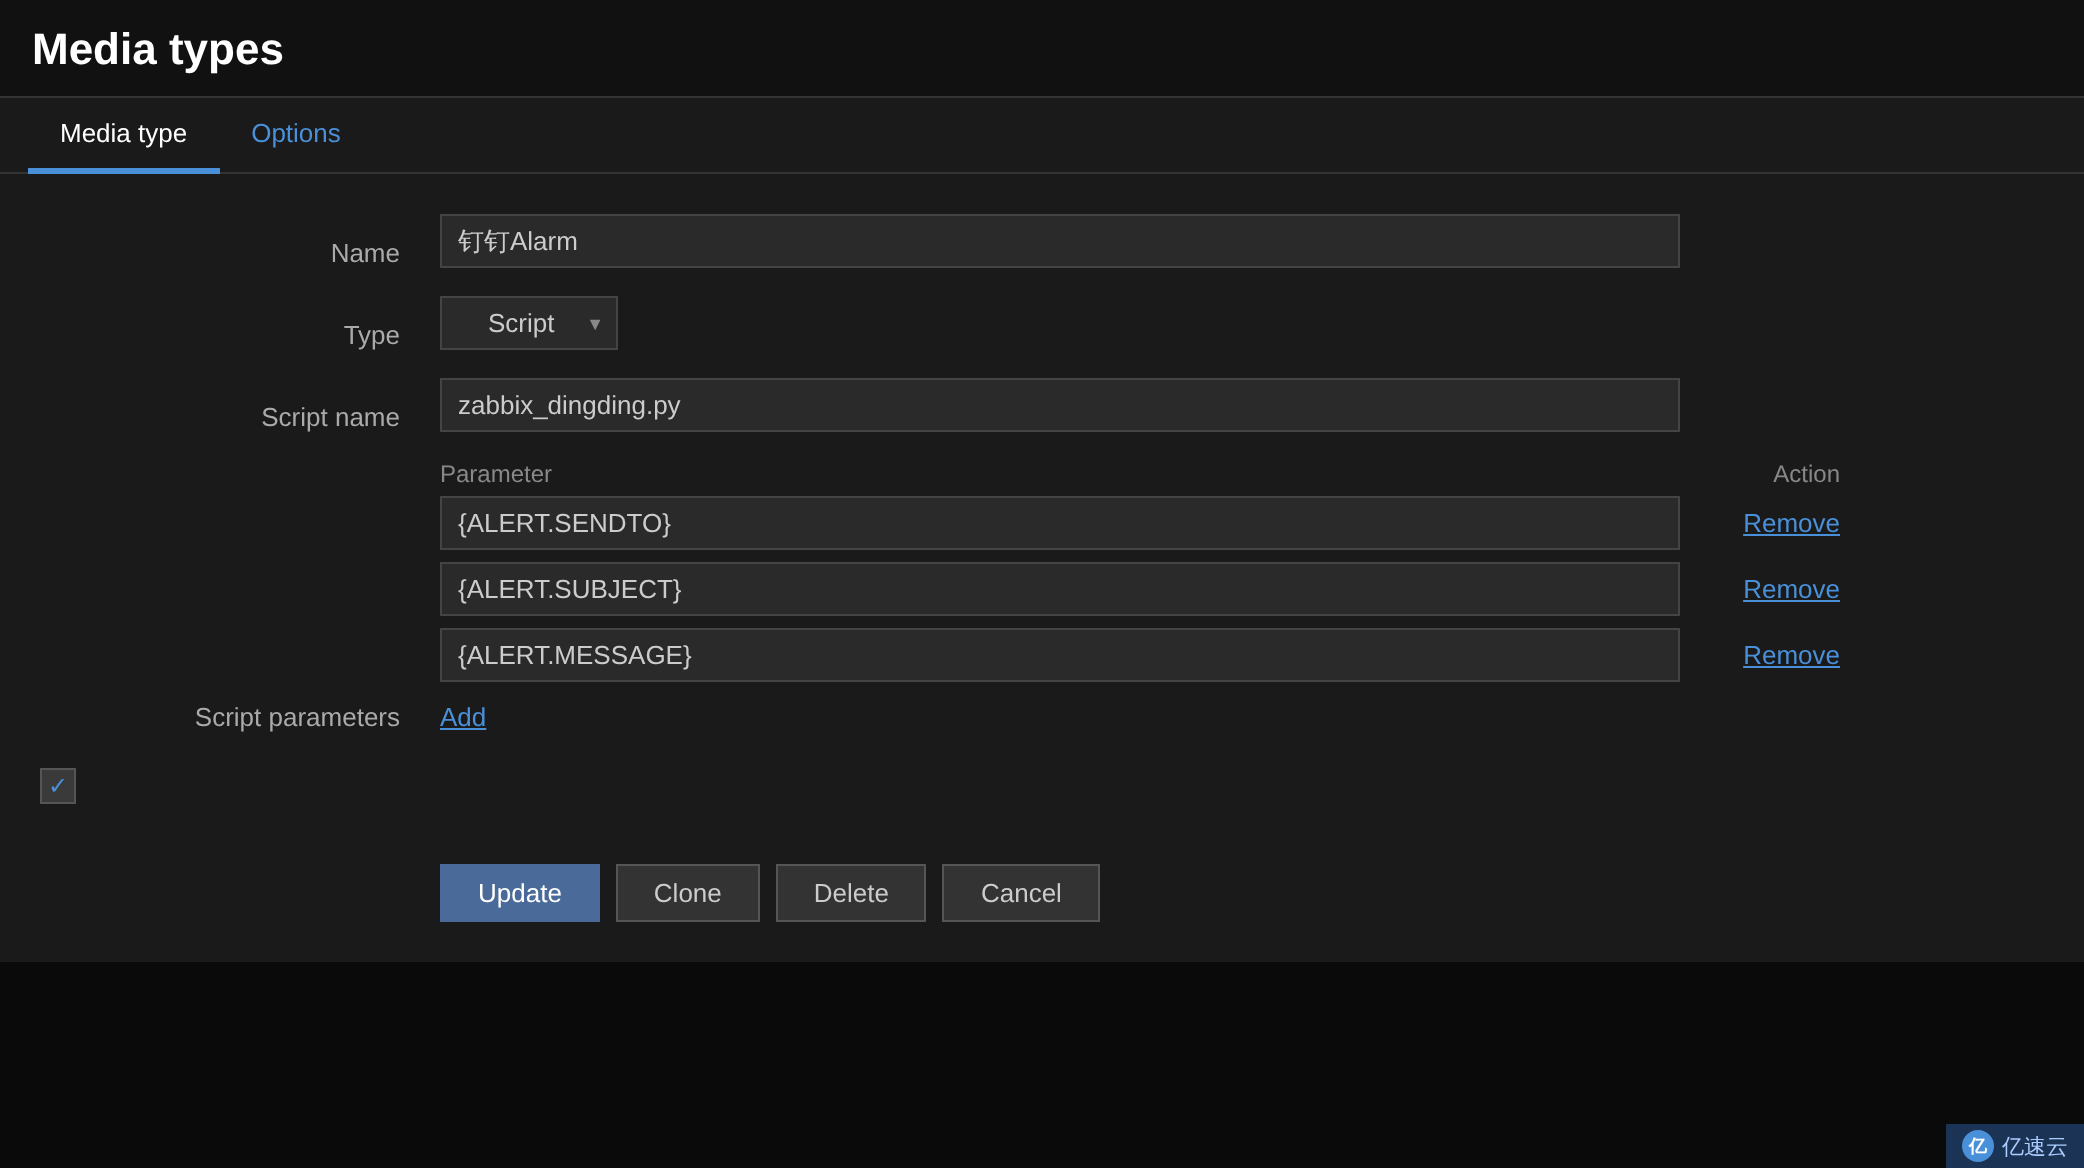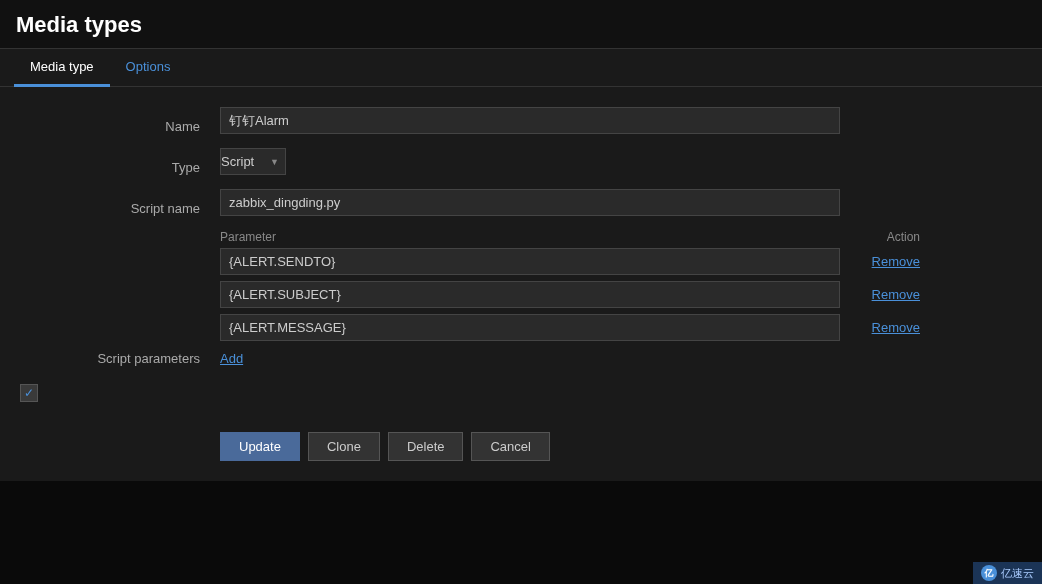--- a/index.html
+++ b/index.html
@@ -76,21 +76,21 @@
       padding: 5px 8px;
       font-size: 13px;
       width: 100%;
       max-width: 620px;
       outline: none;
     }
     select {
       background: #2a2a2a;
       border: 1px solid #444;
       color: #ccc;
-      padding: 5px 0;
+      padding: 5px 23px;
       font-size: 13px;
       outline: none;
       cursor: pointer;
       appearance: none;
       -webkit-appearance: none;
       padding-right: 24px;
       position: relative;
     }
     .select-wrapper {
       position: relative;

